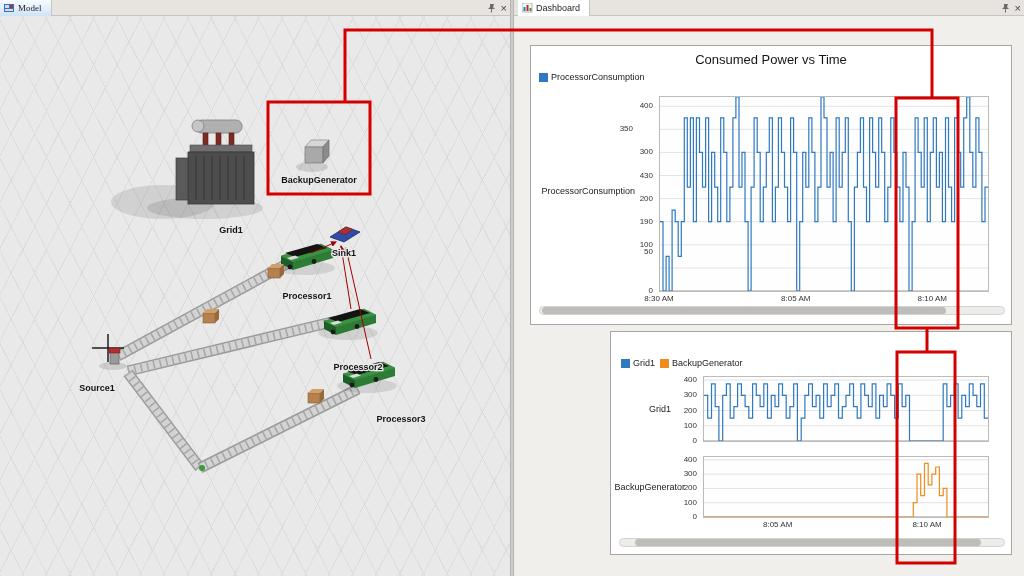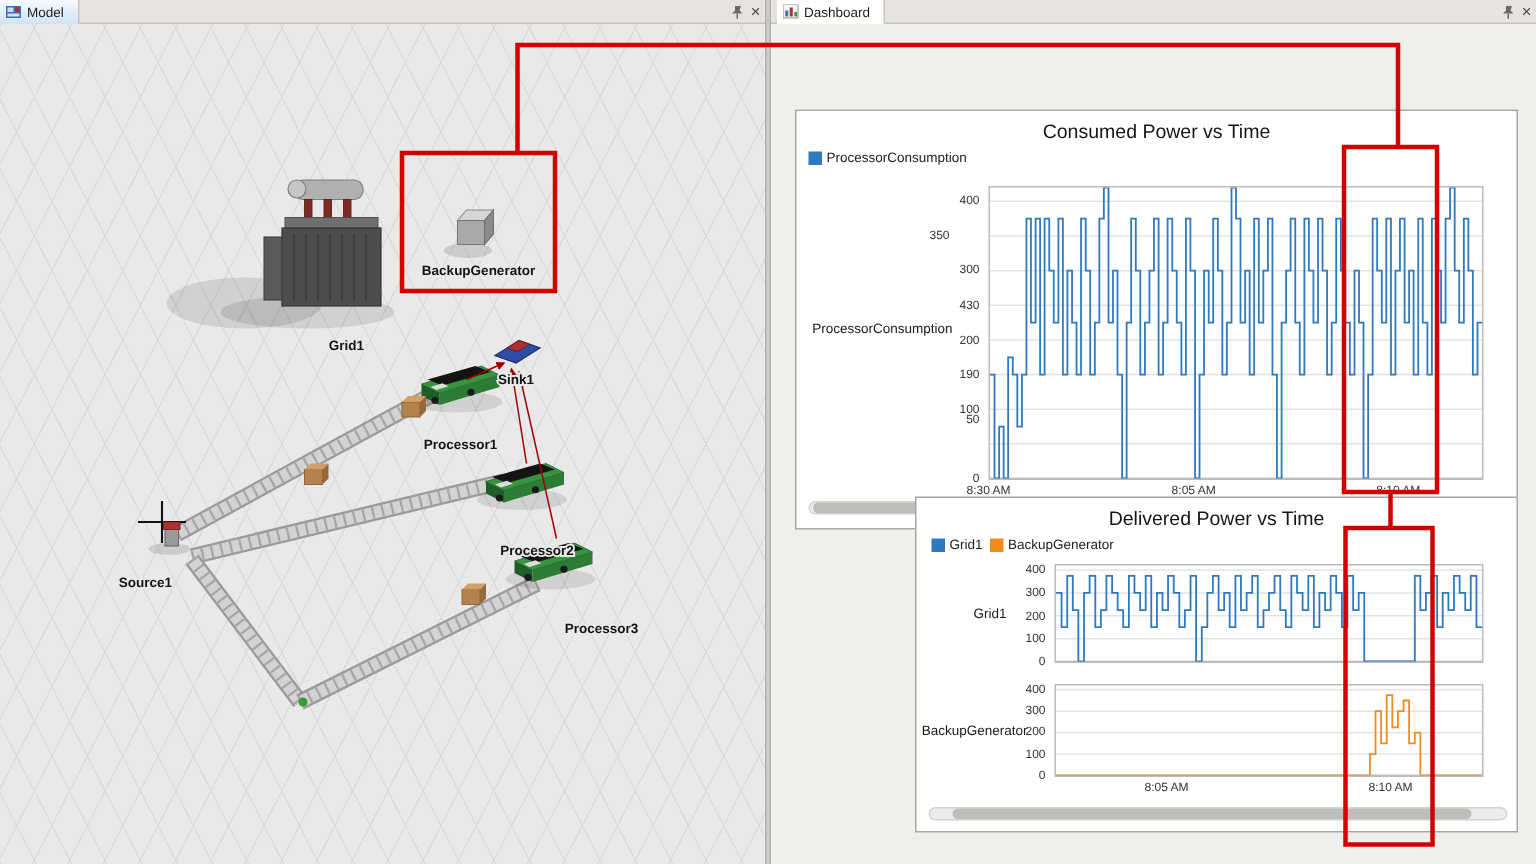--- a/index.html
+++ b/index.html
@@ -7,21 +7,21 @@
   body { font-family:"Liberation Sans", sans-serif; background:#e4e2df; position:relative; }
 
   
   .panel { position:absolute; top:0; height:576px; }
   #model-panel { left:0; width:510px; background:#e9e9e9; }
   #splitter { position:absolute; left:510px; top:0; width:4px; height:576px; background:#cfcdc9; border-left:1px solid #b5b3af; border-right:1px solid #b5b3af; }
   #dashboard-panel { left:514px; width:510px; background:#f1efec; }
 
   .tabbar { position:absolute; top:0; left:0; right:0; height:16px; background:#e7e4e0; border-bottom:1px solid #c6c4c0; display:flex; align-items:center; }
   .tab { height:16px; display:flex; align-items:center; gap:3px; padding:0 9px 0 4px; font-size:9px; color:#1d1d1d; border-right:1px solid #c6c4c0; }
-  .tab.active-blue { background:linear-gradient(#f6fbff,#cfe3f6); }
+  .tab.active-blue { background:linear-gradient(#f6fbff,#cfe3f6);font-family:Liberation Serif, serif; }
   .tab.active-white { background:#ffffff; }
   .winbtns { position:absolute; right:3px; top:0; height:16px; display:flex; align-items:center; gap:5px; }
   .closebtn { font-size:11px; line-height:10px; color:#444; cursor:default; }
 
   
   #viewport {
     position:absolute; left:0; top:16px; width:510px; height:560px;
     background-color:#e9e9e9;
     background-image:
       repeating-linear-gradient(117deg, #dcdcdc 0 1px, transparent 1px 21px),
@@ -211,21 +211,21 @@
     </div>
     <div class="winbtns">
       <svg width="10" height="10">
         <path d="M4 1 L8 1 L7 4 L9 6 L2 6 L4 4 Z" fill="#6b6b6b"></path>
         <line x1="5.5" y1="6" x2="5.5" y2="9.5" stroke="#6b6b6b" stroke-width="1"></line>
       </svg>
       <span class="closebtn">×</span>
     </div>
   </div>
 
-  <div class="chart-panel" id="chart1" style="left:16px; top:45px; width:482px; height:280px;margin-top:28px;">
+  <div class="chart-panel" id="chart1" style="left:16px; top:45px; width:482px; height:280px;">
     <div class="chart-title">Consumed Power vs Time</div>
     <div class="legend" style="left:8px; top:26px;">
       <div class="item">
         <span class="swatch" style="background:#2e79c0;"></span>
         <span>ProcessorConsumption</span>
       </div>
     </div>
     <div class="ylabel" style="left:2px; top:140px; width:102px;">ProcessorConsumption</div>
     <div class="plot" id="plot1" style="left:128px; top:50px; width:330px; height:196px;"><svg width="328" height="194">
           <line x1="0" x2="328" y1="9.23809523809524" y2="9.23809523809524" stroke="#e3e3e3"></line>
@@ -250,21 +250,20 @@
       <div class="ytick" style="top: 170.714px; width: 122px;">190</div>
       <div class="ytick" style="top: 193.81px; width: 122px;">100</div>
       <div class="ytick" style="top: 201px; width: 122px;">50</div>
       <div class="ytick" style="top: 240px; width: 122px;">0</div>
       <div class="xtick" style="left: 100px; top: 248px;">8:30 AM</div>
       <div class="xtick" style="left: 236.776px; top: 248px;">8:05 AM</div>
       <div class="xtick" style="left: 373.224px; top: 248px;">8:10 AM</div>
     </div>
 
   <div class="chart-panel" id="chart2" style="left:96px; top:331px; width:402px; height:224px;">
-    <div class="chart-title">Delivered Power vs Time</div>
     <div class="legend" style="left:10px; top:26px;">
       <div class="item">
         <span class="swatch" style="background:#2e79c0;"></span>
         <span>Grid1</span>
       </div>
       <div class="item">
         <span class="swatch" style="background:#f08c1e;"></span>
         <span>BackupGenerator</span>
       </div>
     </div>

